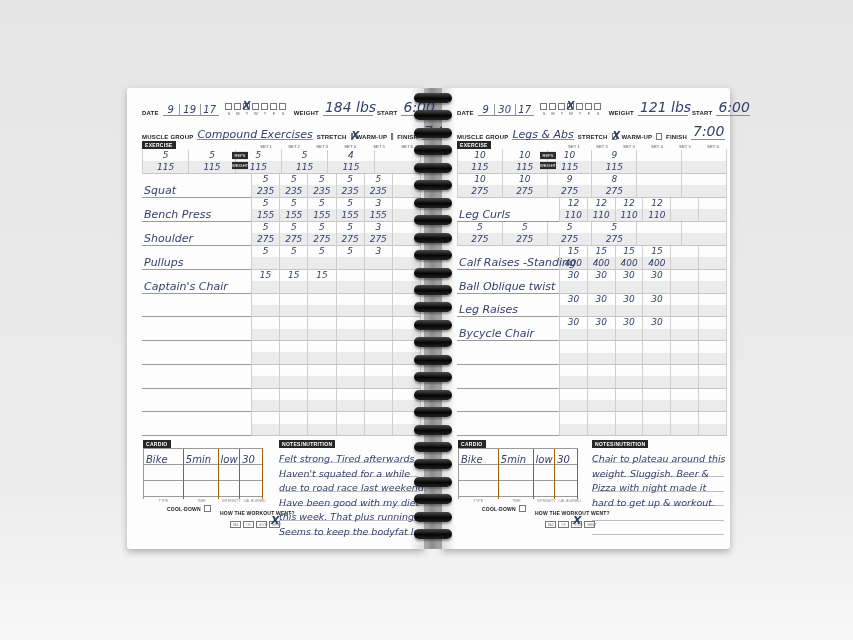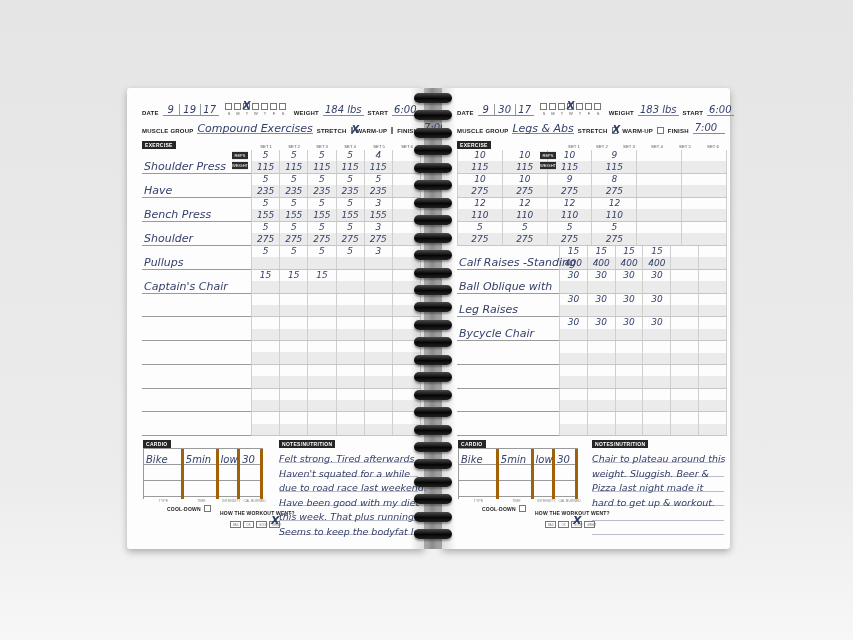--- a/index.html
+++ b/index.html
@@ -27,32 +27,32 @@
   .lab{font-size:6px;font-weight:bold;color:#1a1a1a;letter-spacing:.2px;white-space:nowrap;}
   .tag{font-size:5px;font-weight:bold;color:#fff;background:#262626;padding:1px 3px;
     letter-spacing:.3px;white-space:nowrap;}
 
   
   .hw{font-family:"DejaVu Sans",sans-serif;font-style:italic;color:#34406b;white-space:nowrap;}
 
   
   .hdr{position:absolute;left:15px;right:5px;display:flex;align-items:flex-end;gap:4px;}
   .hdr1{top:13px;height:15px;}
-  .hdr2{top:31px;height:15px;}
+  .hdr2{top:37px;height:15px;}
   .dategrp{display:flex;align-items:flex-end;border-bottom:1px solid #8a8a8a;height:14px;}
   .dategrp .hw{font-size:10px;text-align:center;}
   .dsep{width:1px;height:11px;background:#999;}
   .days{display:flex;gap:1px;margin:0 3px 0 2px;}
   .day{width:8px;position:relative;text-align:center;}
   .daybox{display:block;width:7px;height:7px;border:1px solid #777;background:#fff;box-sizing:border-box;margin:0 auto;}
   .dayletter{display:block;font-size:5px;color:#555;line-height:6px;transform:scale(.8);}
   .xmark{font-family:"DejaVu Sans",sans-serif;font-style:italic;font-weight:bold;color:#2f3c66;}
   .dayx{position:absolute;top:-3px;left:0;font-size:10px;}
   .uval{border-bottom:1px solid #8a8a8a;height:14px;display:flex;align-items:flex-end;}
-  .uval .hw{font-size:10px;padding:0 2px;}
+  .uval .hw{font-size:14px;padding:0 2px;}
   .cb{display:inline-block;width:7px;height:7px;border:1px solid #777;background:#fff;
     box-sizing:border-box;position:relative;vertical-align:middle;}
   .cb .xmark{position:absolute;top:-4px;left:0;font-size:10px;}
   .mg-val{flex:1;border-bottom:1px solid #8a8a8a;height:15px;}
   .mg-val .hw{font-size:11px;}
 
   
   .exhdr{position:absolute;top:51px;left:15px;right:3px;height:10px;display:flex;align-items:flex-end;}
   .sethdrs{display:flex;flex:1;}
   .sethdrs span{flex:1;text-align:center;font-size:5px;color:#555;transform:scale(.85);}
@@ -72,21 +72,21 @@
   .mini{position:absolute;width:20px;z-index:2;}
   .page.left .mini{left:88px;top:1px;}
   .page.right .mini{left:81px;top:1px;}
   .mini div{background:#2b2b2b;color:#fff;font-size:5px;transform:scale(.8);
     text-align:center;line-height:9px;height:9px;margin-bottom:1px;}
 
   
   .cardio-lab{position:absolute;top:352px;left:16px;}
   .cardio{position:absolute;top:360px;left:16px;width:120px;border-top:1px solid #9a9a9a;}
   .crow{display:grid;grid-template-columns:34% 29% 18% 19%;height:15px;border-bottom:1px solid #9a9a9a;}
-  .ccell{border-right:3px solid #a16207;overflow:visible;}
+  .ccell{border-right:1px solid #a16207;overflow:visible;}
   .ccell:first-child{border-left:1px solid #9a9a9a;}
   .ccell .hw{font-size:10px;line-height:14px;padding-left:2px;}
   .cfoot{display:grid;grid-template-columns:34% 29% 18% 19%;margin-top:1px;}
   .cfoot span{font-size:5px;color:#888;text-align:center;transform:scale(.7);white-space:nowrap;}
 
   
   .cool{position:absolute;top:417px;left:40px;display:flex;align-items:center;gap:3px;}
   .went{position:absolute;top:413px;left:93px;width:70px;text-align:center;}
   .went .lab{font-size:5px;}
   .wboxes{display:flex;justify-content:center;gap:2px;margin-top:2px;}
@@ -182,23 +182,20 @@
           <span>SET 1</span>
           <span>SET 2</span>
           <span>SET 3</span>
           <span>SET 4</span>
           <span>SET 5</span>
           <span>SET 6</span>
         </span>
     </div>
     <div class="extable">
         <div class="exrow">
-          <div class="exname">
-            <span class="hw">Shoulder Press</span>
-          </div>
           <div class="mini">
             <div>REPS</div>
             <div>WEIGHT</div>
           </div>
           <div class="sets">
             <div class="srow">
               <div class="scell">
                 <span class="hw">5</span>
               </div>
               <div class="scell">
@@ -234,21 +231,21 @@
                 <span class="hw">115</span>
               </div>
               <div class="scell">
                 <span class="hw"></span>
               </div>
             </div>
           </div>
         </div>
         <div class="exrow">
           <div class="exname">
-            <span class="hw">Have</span>
+            <span class="hw">Squat</span>
           </div>
           <div class="sets">
             <div class="srow">
               <div class="scell">
                 <span class="hw">5</span>
               </div>
               <div class="scell">
                 <span class="hw">5</span>
               </div>
               <div class="scell">
@@ -853,21 +850,21 @@
             <span class="daybox"></span>
             <span class="dayletter">F</span>
           </span>
           <span class="day">
             <span class="daybox"></span>
             <span class="dayletter">S</span>
           </span>
         </span>
       <span class="lab">WEIGHT</span>
       <span class="uval" style="width:50px">
-          <span class="hw">183 lbs</span>
+          <span class="hw">121 lbs</span>
         </span>
       <span class="lab">START</span>
       <span class="uval" style="width:34px">
           <span class="hw">6:00</span>
         </span>
     </div>
     <div class="hdr hdr2">
       <span class="lab">MUSCLE GROUP</span>
       <span class="mg-val"><span class="hw">Legs &amp; Abs</span></span>
       <span class="lab">STRETCH</span>
@@ -980,20 +977,23 @@
               <div class="scell">
                 <span class="hw"></span>
               </div>
               <div class="scell">
                 <span class="hw"></span>
               </div>
             </div>
           </div>
         </div>
         <div class="exrow">
+          <div class="exname">
+            <span class="hw">Leg Curls</span>
+          </div>
           <div class="sets">
             <div class="srow">
               <div class="scell">
                 <span class="hw">12</span>
               </div>
               <div class="scell">
                 <span class="hw">12</span>
               </div>
               <div class="scell">
                 <span class="hw">12</span>
@@ -1116,21 +1116,21 @@
                 <span class="hw"></span>
               </div>
               <div class="scell">
                 <span class="hw"></span>
               </div>
             </div>
           </div>
         </div>
         <div class="exrow">
           <div class="exname">
-            <span class="hw">Ball Oblique with</span>
+            <span class="hw">Ball Oblique twist</span>
           </div>
           <div class="sets">
             <div class="srow">
               <div class="scell">
                 <span class="hw">30</span>
               </div>
               <div class="scell">
                 <span class="hw">30</span>
               </div>
               <div class="scell">
@@ -1497,21 +1497,21 @@
           </span>
           <span class="wbox">
             <i>GREAT</i>
           </span>
         </div>
     </div>
     <span class="tag notes-lab">NOTES/NUTRITION</span>
     <div class="notes">
         <div class="nline"><span class="hw">Chair to plateau around this</span></div>
         <div class="nline"><span class="hw">weight. Sluggish. Beer &amp;</span></div>
-        <div class="nline"><span class="hw">Pizza last night made it</span></div>
+        <div class="nline"><span class="hw">Pizza with night made it</span></div>
         <div class="nline"><span class="hw">hard to get up &amp; workout.</span></div>
         <div class="nline"><span class="hw"></span></div>
         <div class="nline"><span class="hw"></span></div>
       </div>
   </section>
 
   <div id="coils">
       <div class="coil" style="top: 93px;"></div>
       <div class="coil" style="top: 110.45px;"></div>
       <div class="coil" style="top: 127.9px;"></div>

